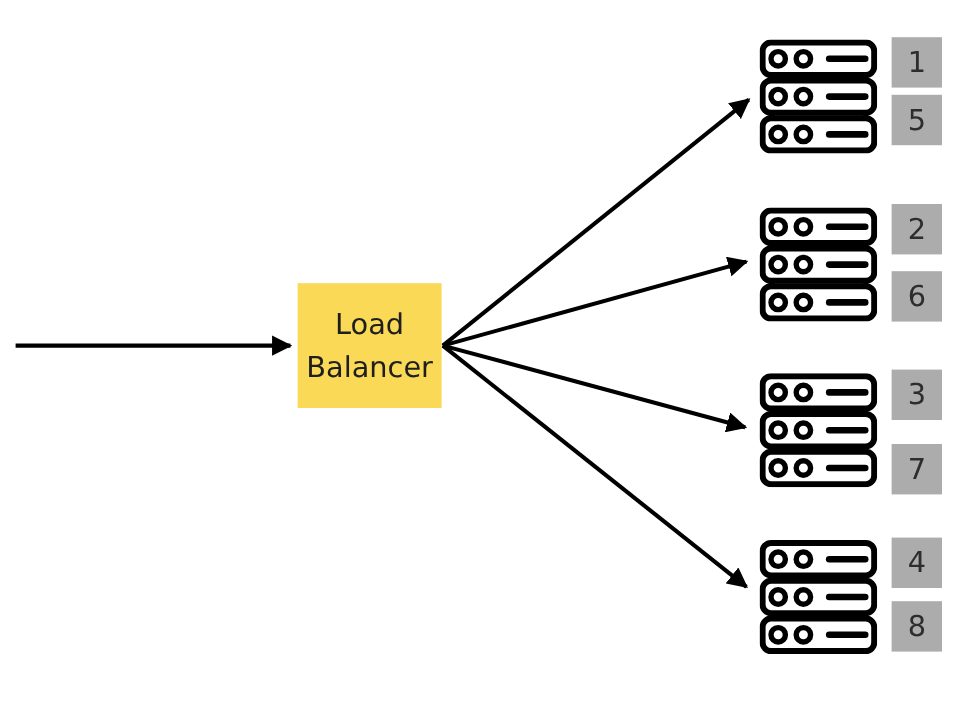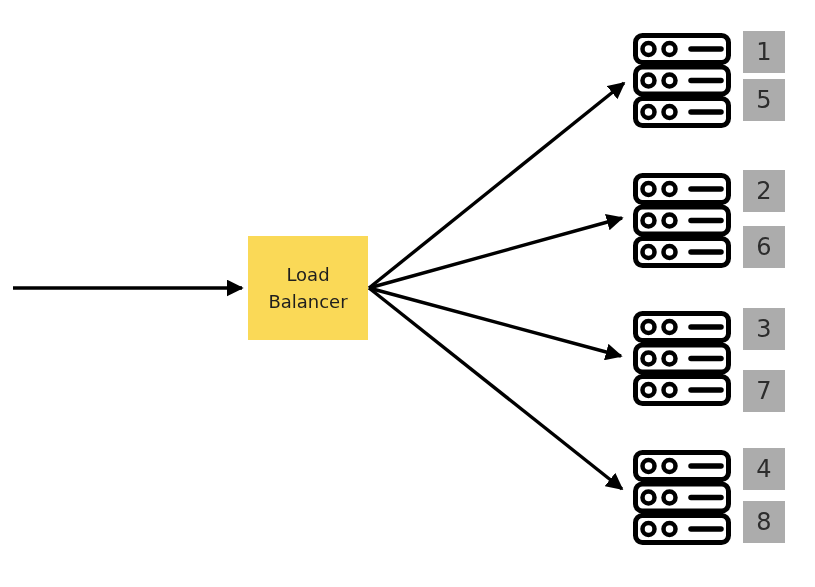--- a/index.html
+++ b/index.html
@@ -20,21 +20,21 @@
   .arrows{position:absolute;left:0;top:0;width:815px;height:587px;}
   .arrow-line{stroke:var(--stroke);stroke-width:3.4;fill:none;}
   .lb-node{
     position:absolute;left:248px;top:236px;width:120px;height:104px;
     background:var(--lb-fill);
     display:flex;align-items:center;justify-content:center;
     text-align:center;
   }
   .lb-label{
     color:var(--text);
-    font-size:18px;line-height:1.5;
+    font-size:24px;line-height:1.5;
   }
   .stack{position:absolute;left:633px;width:98px;height:95px;}
   .stack-1{top:33px;} .stack-2{top:173px;} .stack-3{top:311px;} .stack-4{top:450px;}
   .srv{stroke:var(--stroke);fill:#ffffff;}
   .srv-rect{stroke-width:5;}
   .srv-conn{stroke-width:4.5;}
   .srv-dot{stroke-width:4.5;}
   .srv-line{stroke:var(--stroke);stroke-width:5.5;stroke-linecap:round;}
   .tag{
     position:absolute;left:743px;width:42px;height:42px;

